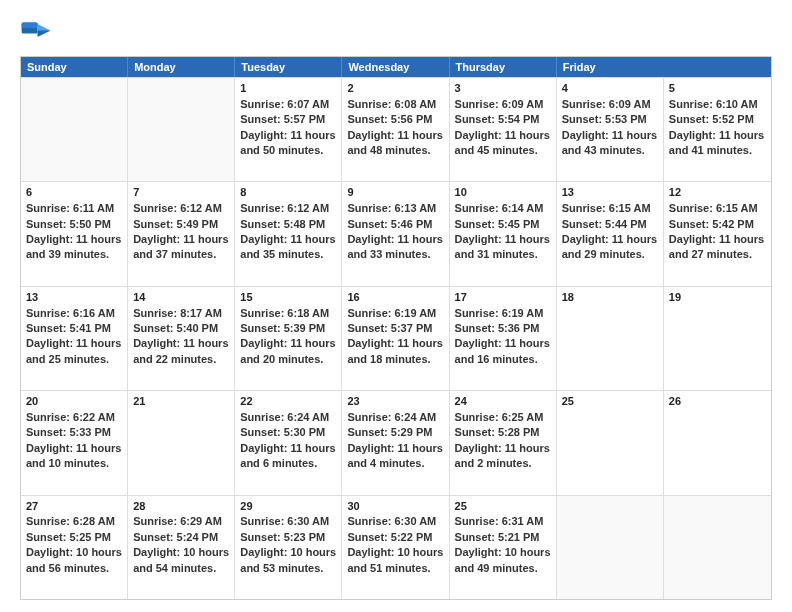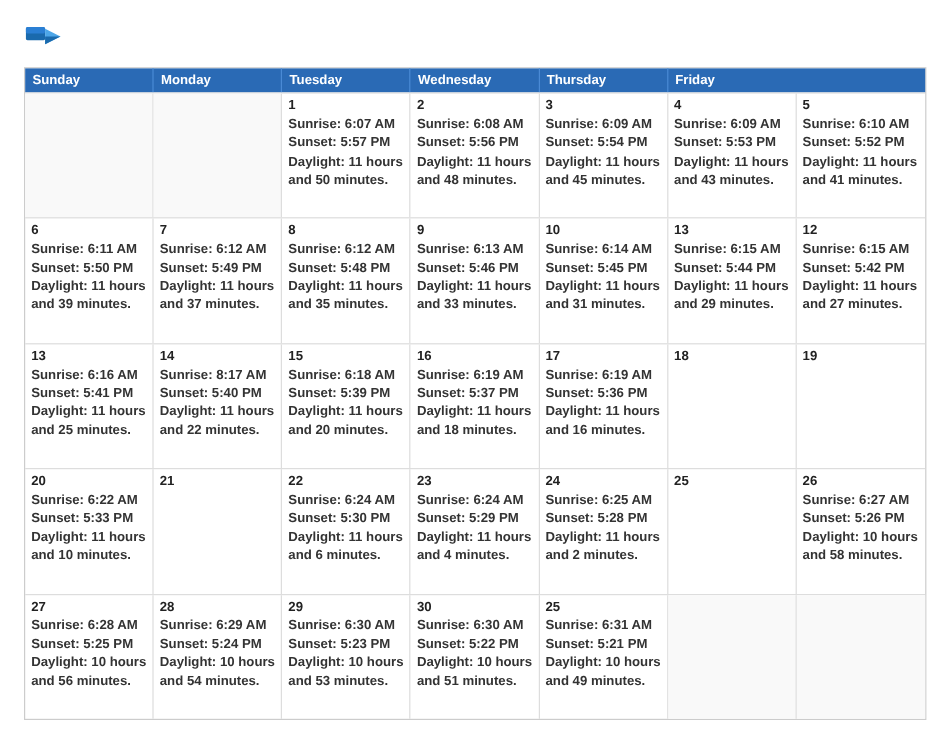--- a/index.html
+++ b/index.html
@@ -290,23 +290,20 @@
             <span class="day-num">24</span>
             <div class="cell-text" style="white-space: pre-line;">Sunrise: 6:25 AM
 Sunset: 5:28 PM
 Daylight: 11 hours and 2 minutes.</div>
           </div>
           <div class="cal-cell">
             <span class="day-num">25</span>
           </div>
           <div class="cal-cell">
             <span class="day-num">26</span>
-            <div class="cell-text" style="white-space: pre-line;">Sunrise: 6:27 AM
-Sunset: 5:26 PM
-Daylight: 10 hours and 58 minutes.</div>
           </div>
         </div>
         <div class="cal-row">
           <div class="cal-cell">
             <span class="day-num">27</span>
             <div class="cell-text" style="white-space: pre-line;">Sunrise: 6:28 AM
 Sunset: 5:25 PM
 Daylight: 10 hours and 56 minutes.</div>
           </div>
           <div class="cal-cell">

